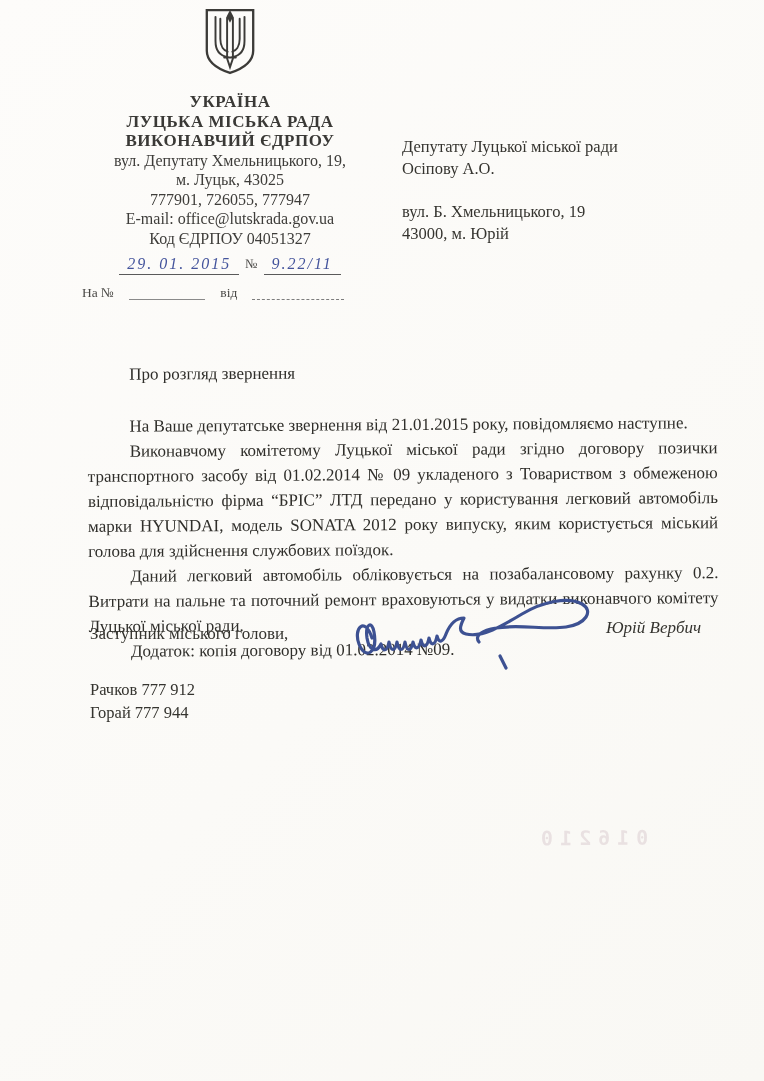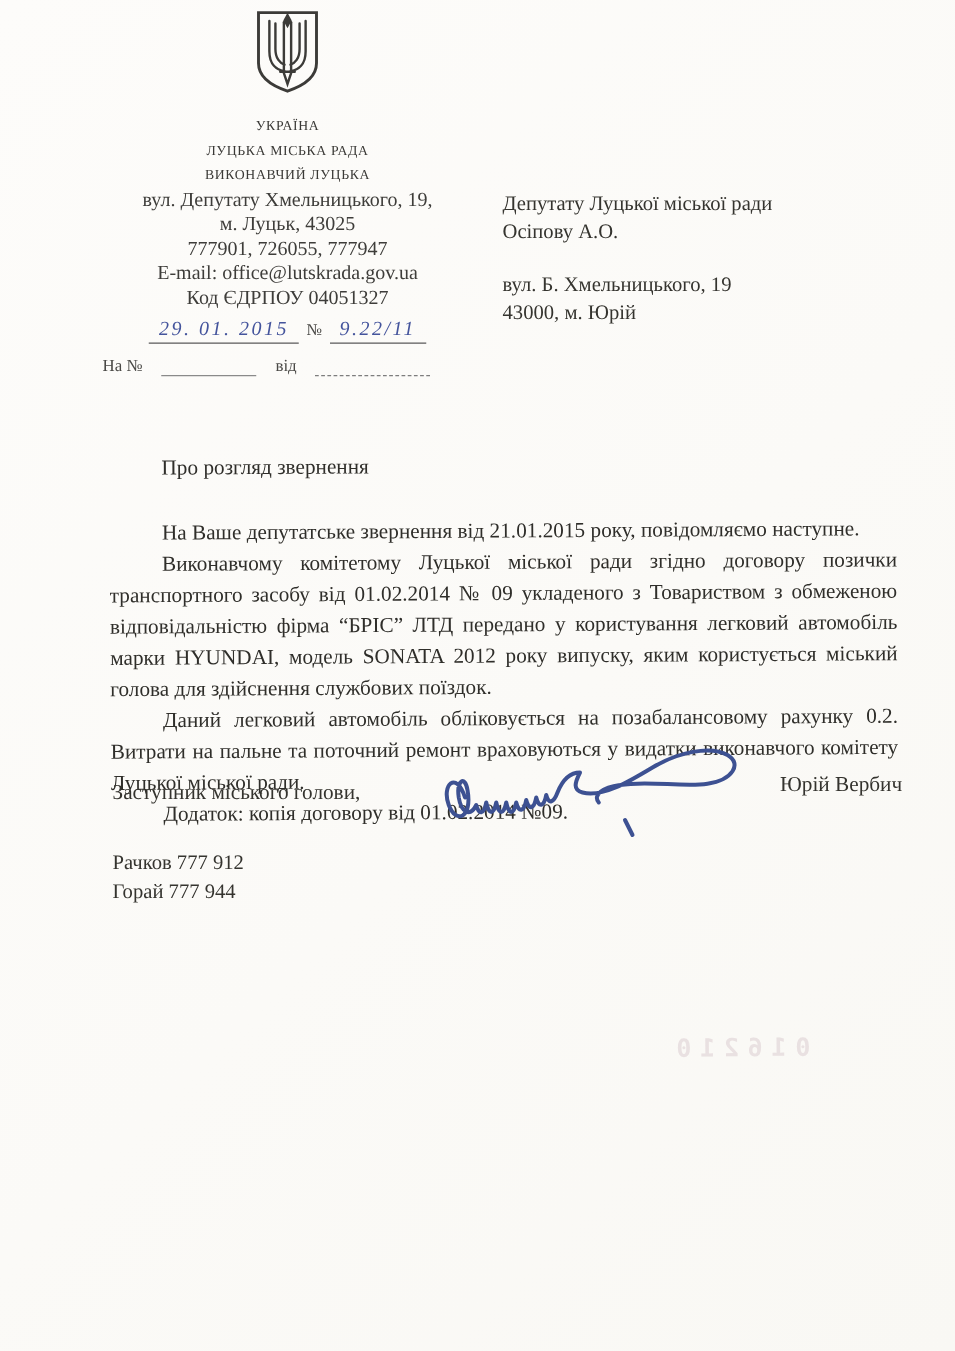--- a/index.html
+++ b/index.html
@@ -15,21 +15,21 @@
   }
 
   
   .org-header {
     position: absolute;
     left: 62px; top: 6px;
     width: 336px;
     text-align: center;
   }
   .emblem-wrap { height: 86px; }
-  .org-line   { font-weight: normal; font-size: 11px; line-height: 19.5px; letter-spacing: .5px; color: #3a3936; }
+  .org-line   { font-weight: bold; font-size: 17px; line-height: 19.5px; letter-spacing: .5px; color: #3a3936; }
   .addr-line  { font-size: 16px; line-height: 19.5px; color: #3e3d3a; }
 
   .hand-row {
     margin-top: 3px;
     display: flex;
     justify-content: center;
     align-items: flex-end;
     gap: 6px;
     height: 24px;
   }
@@ -44,37 +44,36 @@
     display: inline-block;
     border-bottom: 1.4px solid #5a5a5a;
     padding: 0 8px 1px 8px;
   }
   .num-sign { font-size: 13px; color: #4a4946; padding-bottom: 3px; }
 
   .ref-row {
     margin: 10px 0 12px 20px;
     width: 262px;
     display: flex;
-    align-items: flex-end;
+    align-items: flex-start;
     gap: 15px;
     font-size: 13.5px;
     color: #4a4946;
   }
   .ref-blank-1 { flex: 1 1 auto; border-bottom: 1px solid #8a8a8a; height: 14px; }
   .ref-blank-2 { flex: 1.2 1 auto; border-bottom: 1.5px dashed #7d7d7d; height: 14px; }
 
   
   .recipient {
     position: absolute;
     left: 402px; top: 136px;
     width: 280px;
     font-size: 16.5px;
     line-height: 21.5px;
     color: #35342f;
-    margin-top: 16px;
   }
   .recipient .gap { height: 22px; }
 
   
   .letter-body {
     position: absolute;
     left: 88px; top: 360px;
     width: 630px;
     font-size: 17px;
     line-height: 25px;
@@ -89,23 +88,24 @@
   
   .sign-title {
     position: absolute;
     left: 90px; top: 621px;
     font-size: 17px;
     line-height: 26.5px;
     color: #34332e;
   }
   .signer-name {
     position: absolute;
-    left: 624px; top: 618px;
+    left: 606px; top: 618px;
     font-size: 17px;
     color: #34332e;
+    font-style: italic;
   }
   .signature-ink {
     position: absolute;
     left: 350px; top: 578px;
     width: 258px; height: 100px;
   }
   .contacts {
     position: absolute;
     left: 90px; top: 678px;
     font-size: 16.5px;
@@ -142,21 +142,21 @@
           <path d="M27,12 V53"></path>
           <path d="M33,12 V53"></path>
           <path d="M24,53 H36"></path>
           <path d="M27,54 L30,63 L33,54"></path>
         </g>
         <path d="M30,4 L26.5,10.5 L30,17 L33.5,10.5 Z" fill="#3c3b38"></path>
       </svg>
     </div>
     <div class="org-line">УКРАЇНА</div>
     <div class="org-line">ЛУЦЬКА МІСЬКА РАДА</div>
-    <div class="org-line">ВИКОНАВЧИЙ ЛУЦЬКА</div>
+    <div class="org-line">ВИКОНАВЧИЙ ЄДРПОУ</div>
     <div class="addr-line">вул. Депутату Хмельницького, 19,</div>
     <div class="addr-line">м. Луцьк, 43025</div>
     <div class="addr-line">777901, 726055, 777947</div>
     <div class="addr-line">E-mail: office@lutskrada.gov.ua</div>
     <div class="addr-line">Код ЄДРПОУ 04051327</div>
 
     <div class="hand-row">
       <span class="hand-underline"><span class="hand">29. 01. 2015</span></span>
       <span class="num-sign">№</span>
       <span class="hand-underline"><span class="hand">9.22/11</span></span>

